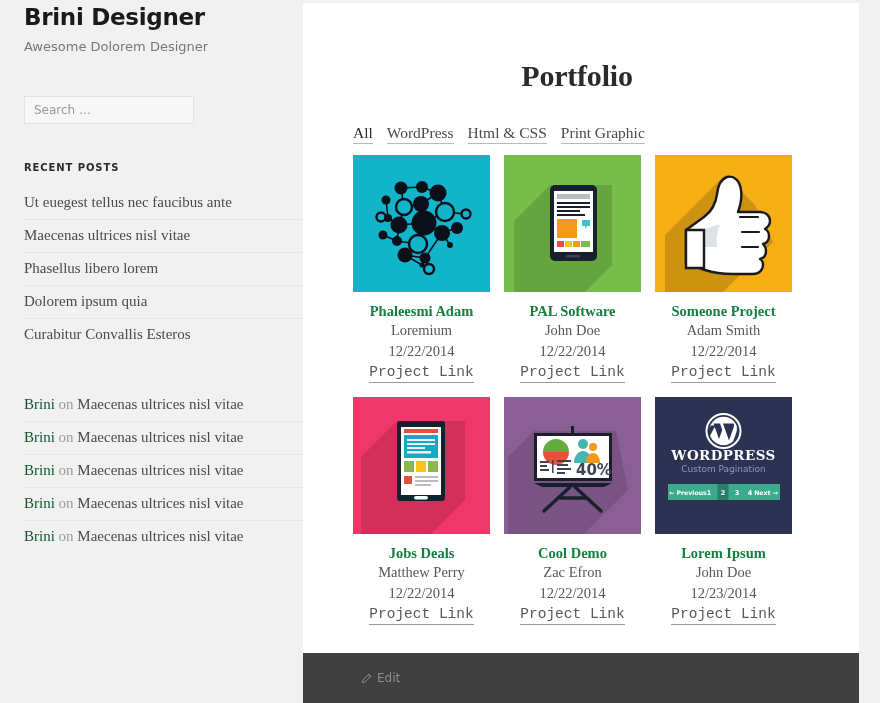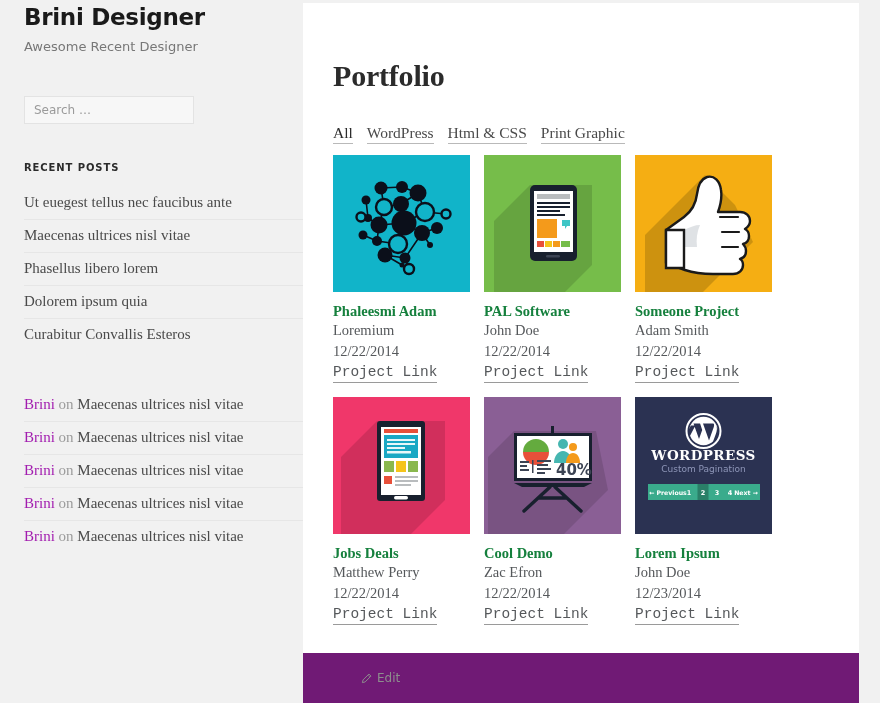--- a/index.html
+++ b/index.html
@@ -70,33 +70,33 @@
   .widget li {
     font-family: "Liberation Serif", serif;
     font-size: 15px;
     line-height: 17px;
     color: #4a4a4a;
     padding: 7px 0 8px 0;
     border-bottom: 1px solid #e6e6e6;
   }
   .widget li:last-child { border-bottom: none; }
   .widget li a { color: #4a4a4a; text-decoration: none; }
-  .cmt-author { color: #a21caf; }
+  .cmt-author { color: #14532d; }
   .cmt-on { color: #9b9b9b; }
   .cmt-post { color: #4a4a4a; }
 
   
   #content {
     position: absolute;
     left: 303px; top: 3px;
     width: 556px;
     height: 700px;
     background: #ffffff;
   }
-  #content-inner { padding: 56px 58px 0 30px; }
+  #content-inner { padding: 56px 58px 0 50px; text-align: center; }
 
   .page-title {
     font-family: "Liberation Serif", serif;
     font-weight: bold;
     font-size: 30px;
     color: #2b2b2b;
     margin: 0;
     letter-spacing: -0.2px;
   }
 
@@ -157,21 +157,21 @@
     line-height: 20px;
     cursor: pointer;
   }
 
   
   #footer {
     position: absolute;
     left: 0; bottom: 0;
     width: 556px;
     height: 50px;
-    background: #701a75;
+    background: #404040;
     display: flex;
     align-items: center;
     padding-left: 58px;
   }
   .edit-link {
     display: inline-flex;
     align-items: center;
     gap: 5px;
     font-family: "DejaVu Sans", sans-serif;
     font-size: 12px;
@@ -182,21 +182,21 @@
   .edit-link svg { display: block; }
 </style>
 </head>
 <body>
 
 <div id="page">
 
   <aside id="sidebar">
 
     <h1 class="site-title">Brini Designer</h1>
-    <p class="site-desc">Awesome Recent Designer</p>
+    <p class="site-desc">Awesome Dolorem Designer</p>
 
     <div class="search-wrap">
       <input class="search-input" type="text" placeholder="Search …" style="">
     </div>
 
     <div class="widget">
       <h2 class="widget-title">Recent Posts</h2>
       <ul>
         <li><a>Ut euegest tellus nec faucibus ante</a></li>
         <li><a>Maecenas ultrices nisl vitae</a></li>

